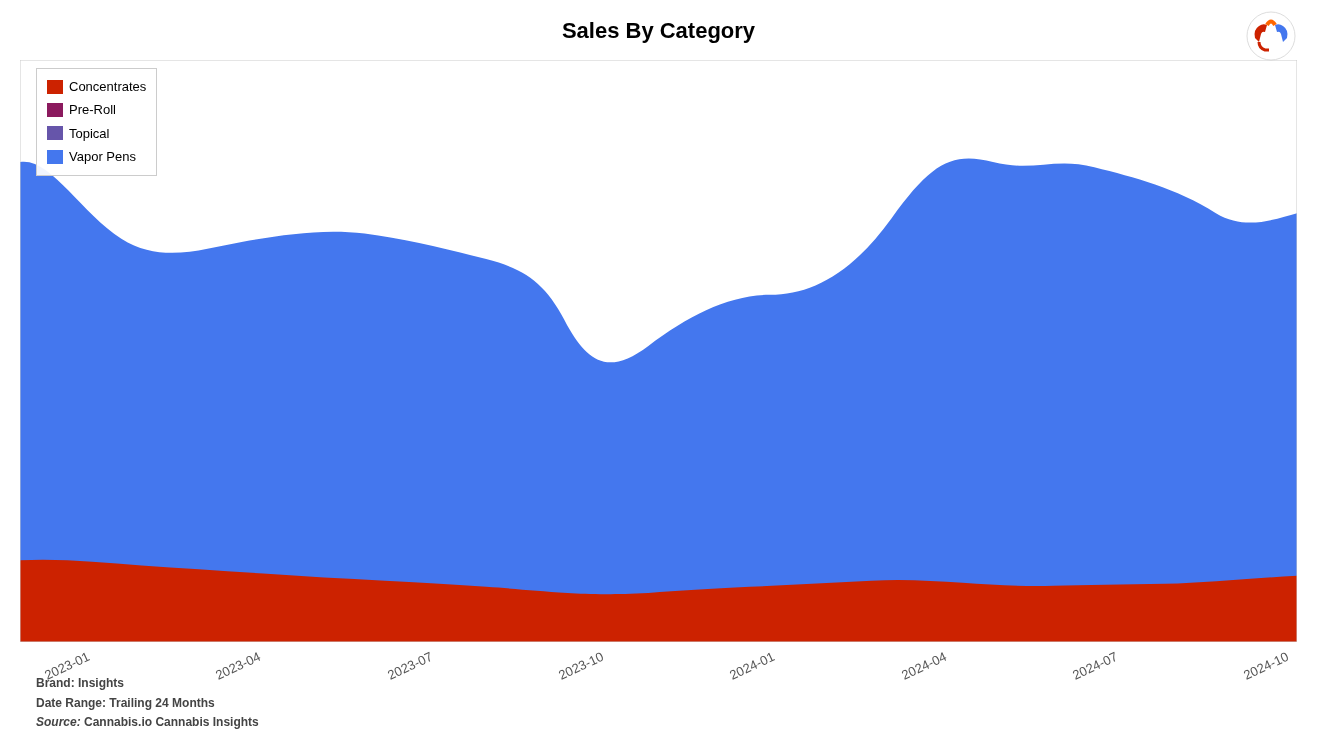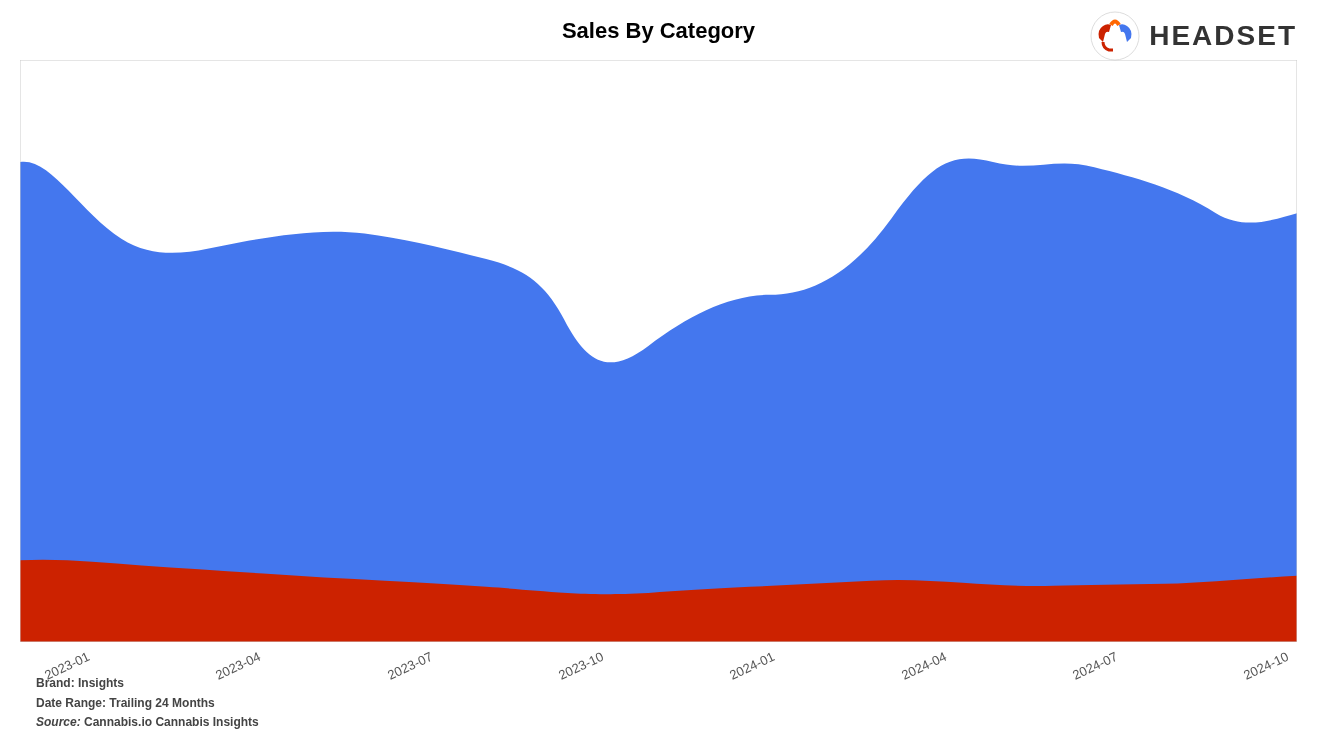--- a/index.html
+++ b/index.html
@@ -98,21 +98,20 @@
       <circle cx="26" cy="26" r="24" fill="none" stroke="#ddd" stroke-width="1"></circle>
 
       <path d="M10 28 Q8 20 14 16 Q18 13 22 15 L20 22 Q17 21 16 24 L14 32 Z" fill="#cc2200"></path>
 
       <path d="M42 28 Q44 20 38 16 Q34 13 30 15 L32 22 Q35 21 36 24 L38 32 Z" fill="#4477ee"></path>
 
       <path d="M22 15 Q26 8 30 15" fill="none" stroke="#ff6600" stroke-width="4"></path>
 
       <path d="M14 32 Q14 38 20 40 L24 40" fill="none" stroke="#cc2200" stroke-width="3"></path>
     </svg>
-    <span class="logo-text">HEADSET</span>
   </div>
 
   <div class="chart-title">Sales By Category</div>
 
   <div class="chart-area">
     <svg width="100%" height="100%" viewBox="0 0 1260 570" preserveAspectRatio="none">
       <defs>
         <clipPath id="chartClip">
           <rect x="0" y="0" width="1260" height="570"></rect>
         </clipPath>
@@ -145,20 +144,38 @@
            C870,508 900,510 930,512
            C960,514 990,516 1020,515
            C1050,514 1090,514 1130,513
            C1170,512 1210,508 1260,505
            L1260,570 L0,570 Z" fill="#cc2200" opacity="1"></path>
 
       <rect x="0" y="0" width="1260" height="570" fill="none" stroke="#ccc" stroke-width="1"></rect>
     </svg>
   </div>
 
+  <div class="legend">
+    <div class="legend-item">
+      <span class="legend-color" style="background:#cc2200;"></span>
+      <span>Concentrates</span>
+    </div>
+    <div class="legend-item">
+      <span class="legend-color" style="background:#8b1a5e;"></span>
+      <span>Pre-Roll</span>
+    </div>
+    <div class="legend-item">
+      <span class="legend-color" style="background:#6655aa;"></span>
+      <span>Topical</span>
+    </div>
+    <div class="legend-item">
+      <span class="legend-color" style="background:#4477ee;"></span>
+      <span>Vapor Pens</span>
+    </div>
+  </div>
 
   <div style="position:absolute; bottom:68px; left:40px; right:30px; display:flex; justify-content:space-between;">
     <span class="x-axis-label" style="font-size:13px;color:#555;display:inline-block;transform:rotate(-25deg);transform-origin:top center;">2023-01</span>
     <span class="x-axis-label" style="font-size:13px;color:#555;display:inline-block;transform:rotate(-25deg);transform-origin:top center;">2023-04</span>
     <span class="x-axis-label" style="font-size:13px;color:#555;display:inline-block;transform:rotate(-25deg);transform-origin:top center;">2023-07</span>
     <span class="x-axis-label" style="font-size:13px;color:#555;display:inline-block;transform:rotate(-25deg);transform-origin:top center;">2023-10</span>
     <span class="x-axis-label" style="font-size:13px;color:#555;display:inline-block;transform:rotate(-25deg);transform-origin:top center;">2024-01</span>
     <span class="x-axis-label" style="font-size:13px;color:#555;display:inline-block;transform:rotate(-25deg);transform-origin:top center;">2024-04</span>
     <span class="x-axis-label" style="font-size:13px;color:#555;display:inline-block;transform:rotate(-25deg);transform-origin:top center;">2024-07</span>
     <span class="x-axis-label" style="font-size:13px;color:#555;display:inline-block;transform:rotate(-25deg);transform-origin:top center;">2024-10</span>

